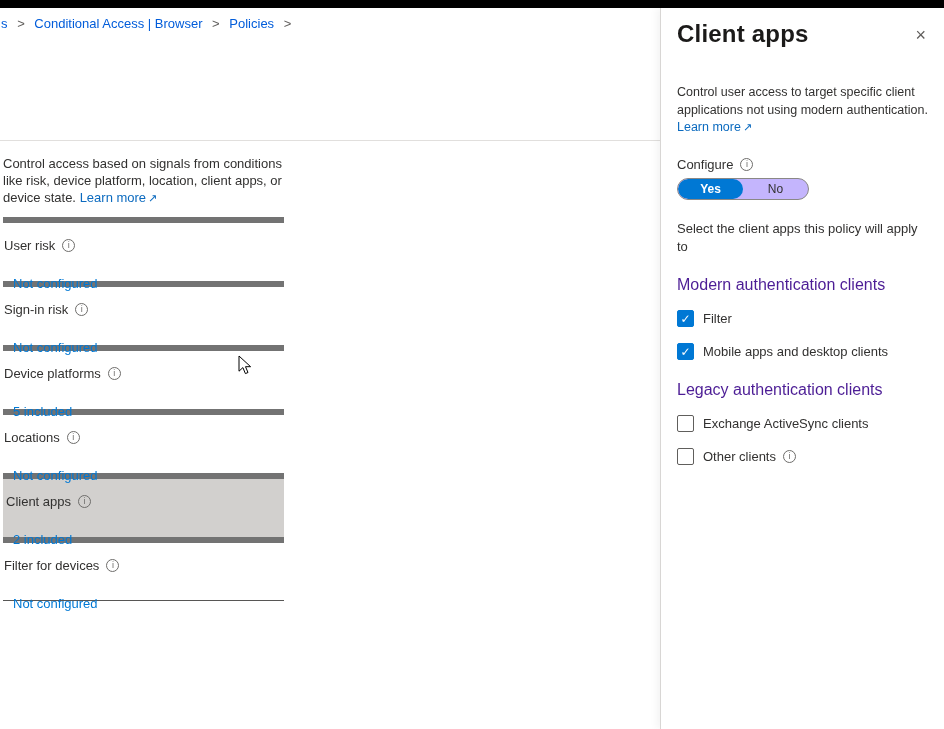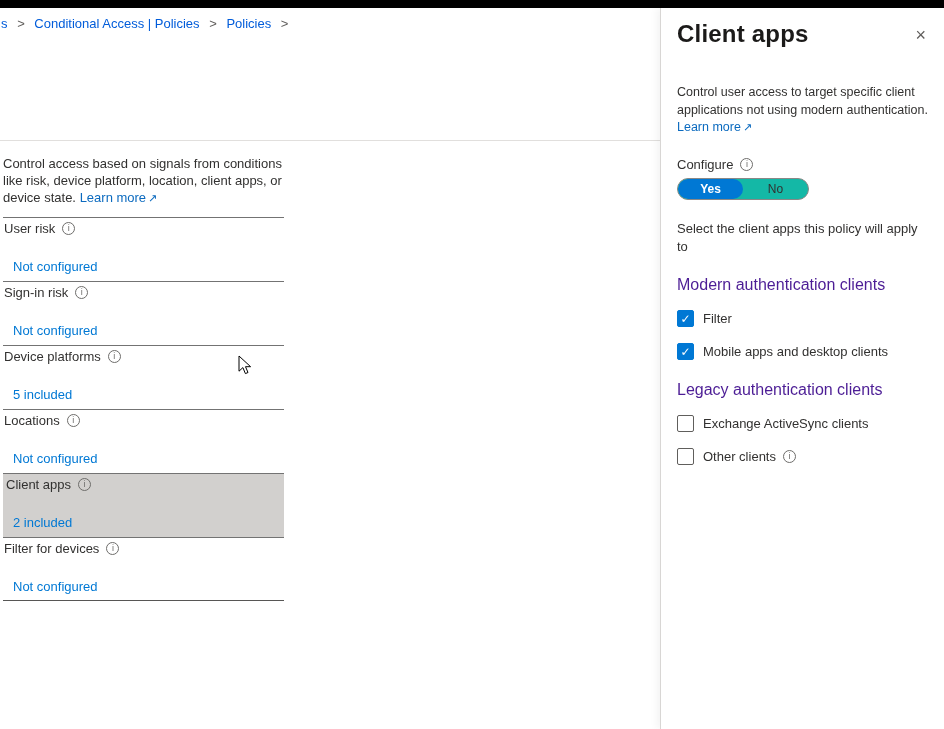--- a/index.html
+++ b/index.html
@@ -18,41 +18,41 @@
 
   
   .content-divider { position: absolute; left: 0; top: 140px; width: 660px; height: 1px; background: #e1dfdd; }
 
   
   .conditions { position: absolute; left: 3px; top: 156px; width: 281px; }
   .intro { font-size: 13px; line-height: 1.3; color: #323130; margin-bottom: 10px; }
   .link { color: #0b6abf; text-decoration: none; cursor: pointer; }
   .ext { font-size: 11px; margin-left: 2px; }
 
-  .section { border-top: 1px solid #737373; height: 64px; padding-top: 3px; cursor: pointer; }
+  .section { border-top: 6px solid #737373; height: 64px; padding-top: 15px; cursor: pointer; }
   .section.last { border-bottom: 1px solid #575655; }
   .section.selected { background: #d2d0ce; }
   .section .label-row { display: flex; align-items: center; gap: 7px; font-size: 13px; color: #323130; padding-left: 1px; }
   .section.selected .label-row { padding-left: 3px; }
   .section .value { display: inline-block; margin-top: 23px; font-size: 13px; color: #0078d4; padding-left: 10px; cursor: pointer; }
 
   .info-icon { display: inline-flex; width: 13px; height: 13px; border: 1px solid #6e6d6b; border-radius: 50%;
     color: #6e6d6b; font-size: 9px; align-items: center; justify-content: center; line-height: 1; flex: 0 0 auto; cursor: default; }
 
   
   .panel { position: absolute; left: 660px; top: 8px; width: 284px; height: 721px; background: #fff;
     border-left: 1px solid #d8d6d4; box-shadow: -3px 0 8px rgba(0,0,0,0.05); padding: 0 16px; }
   .panel-header { display: flex; justify-content: space-between; align-items: flex-start; margin-top: 12px; }
   .panel-title { font-size: 24px; font-weight: 700; color: #1b1a19; letter-spacing: 0.2px; }
   .close-btn { background: none; border: none; color: #605e5c; font-size: 18px; line-height: 1; cursor: pointer; margin-top: 4px; padding: 2px; }
   .panel-desc { margin-top: 36px; width: 252px; font-size: 12.5px; line-height: 1.4; color: #323130; }
 
   .configure-row { margin-top: 20px; display: flex; align-items: center; gap: 7px; font-size: 13px; }
   .toggle { margin-top: 6px; width: 132px; height: 22px; border: 1px solid #8a8886; border-radius: 11px;
-    display: flex; overflow: hidden; background: #14b8a6; cursor: pointer; }
+    display: flex; overflow: hidden; background: #c4b5fd; cursor: pointer; }
   .toggle-yes { flex: 1; background: #0078d4; color: #fff; border-radius: 10px; font-size: 12px; font-weight: 700;
     display: flex; align-items: center; justify-content: center; }
   .toggle-no { flex: 1; color: #323130; font-size: 12px; display: flex; align-items: center; justify-content: center; }
 
   .select-prompt { margin-top: 20px; width: 252px; font-size: 13px; line-height: 1.45; color: #323130; }
   .group-heading { margin-top: 19px; font-size: 16px; color: #4c1d95; }
   .cb-row { margin-top: 16px; display: flex; align-items: center; gap: 9px; cursor: pointer; }
   .cb { width: 17px; height: 17px; border: 1px solid #605e5c; border-radius: 2px; background: #fff; flex: 0 0 auto;
     display: flex; align-items: center; justify-content: center; cursor: pointer; }
   .cb.checked { background: #0078d4; border-color: #0078d4; color: #fff; font-size: 12px; font-weight: 700; }
@@ -66,21 +66,21 @@
 <body>
 
 <div class="stage">
 
   <div class="topbar"></div>
   <div class="top-notch"></div>
 
   <nav class="breadcrumb">
     <a>s</a>
     <span class="sep">&gt;</span>
-    <a>Conditional Access | Policies</a>
+    <a>Conditional Access | Browser</a>
     <span class="sep">&gt;</span>
     <a>Policies</a>
     <span class="sep">&gt;</span>
   </nav>
 
   <div class="content-divider"></div>
 
   <div class="conditions">
     <p class="intro"><span>Control access based on signals from conditions like risk, device platform, location, client apps, or device state.</span>
       <a class="link">Learn more</a><span class="ext link">↗</span>

